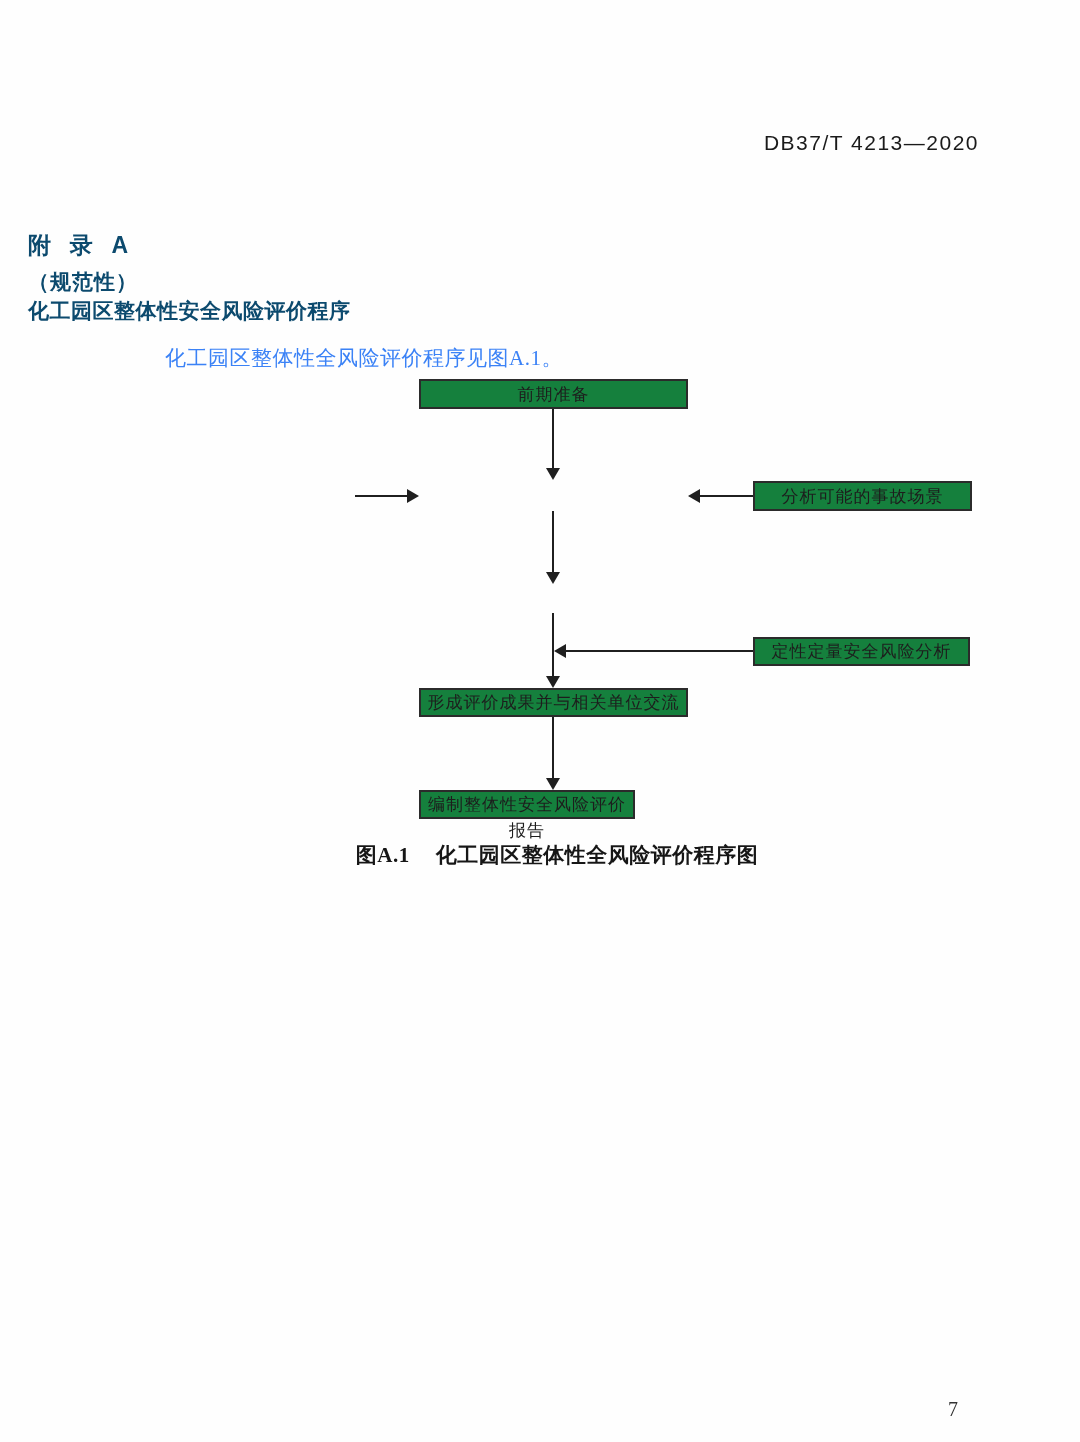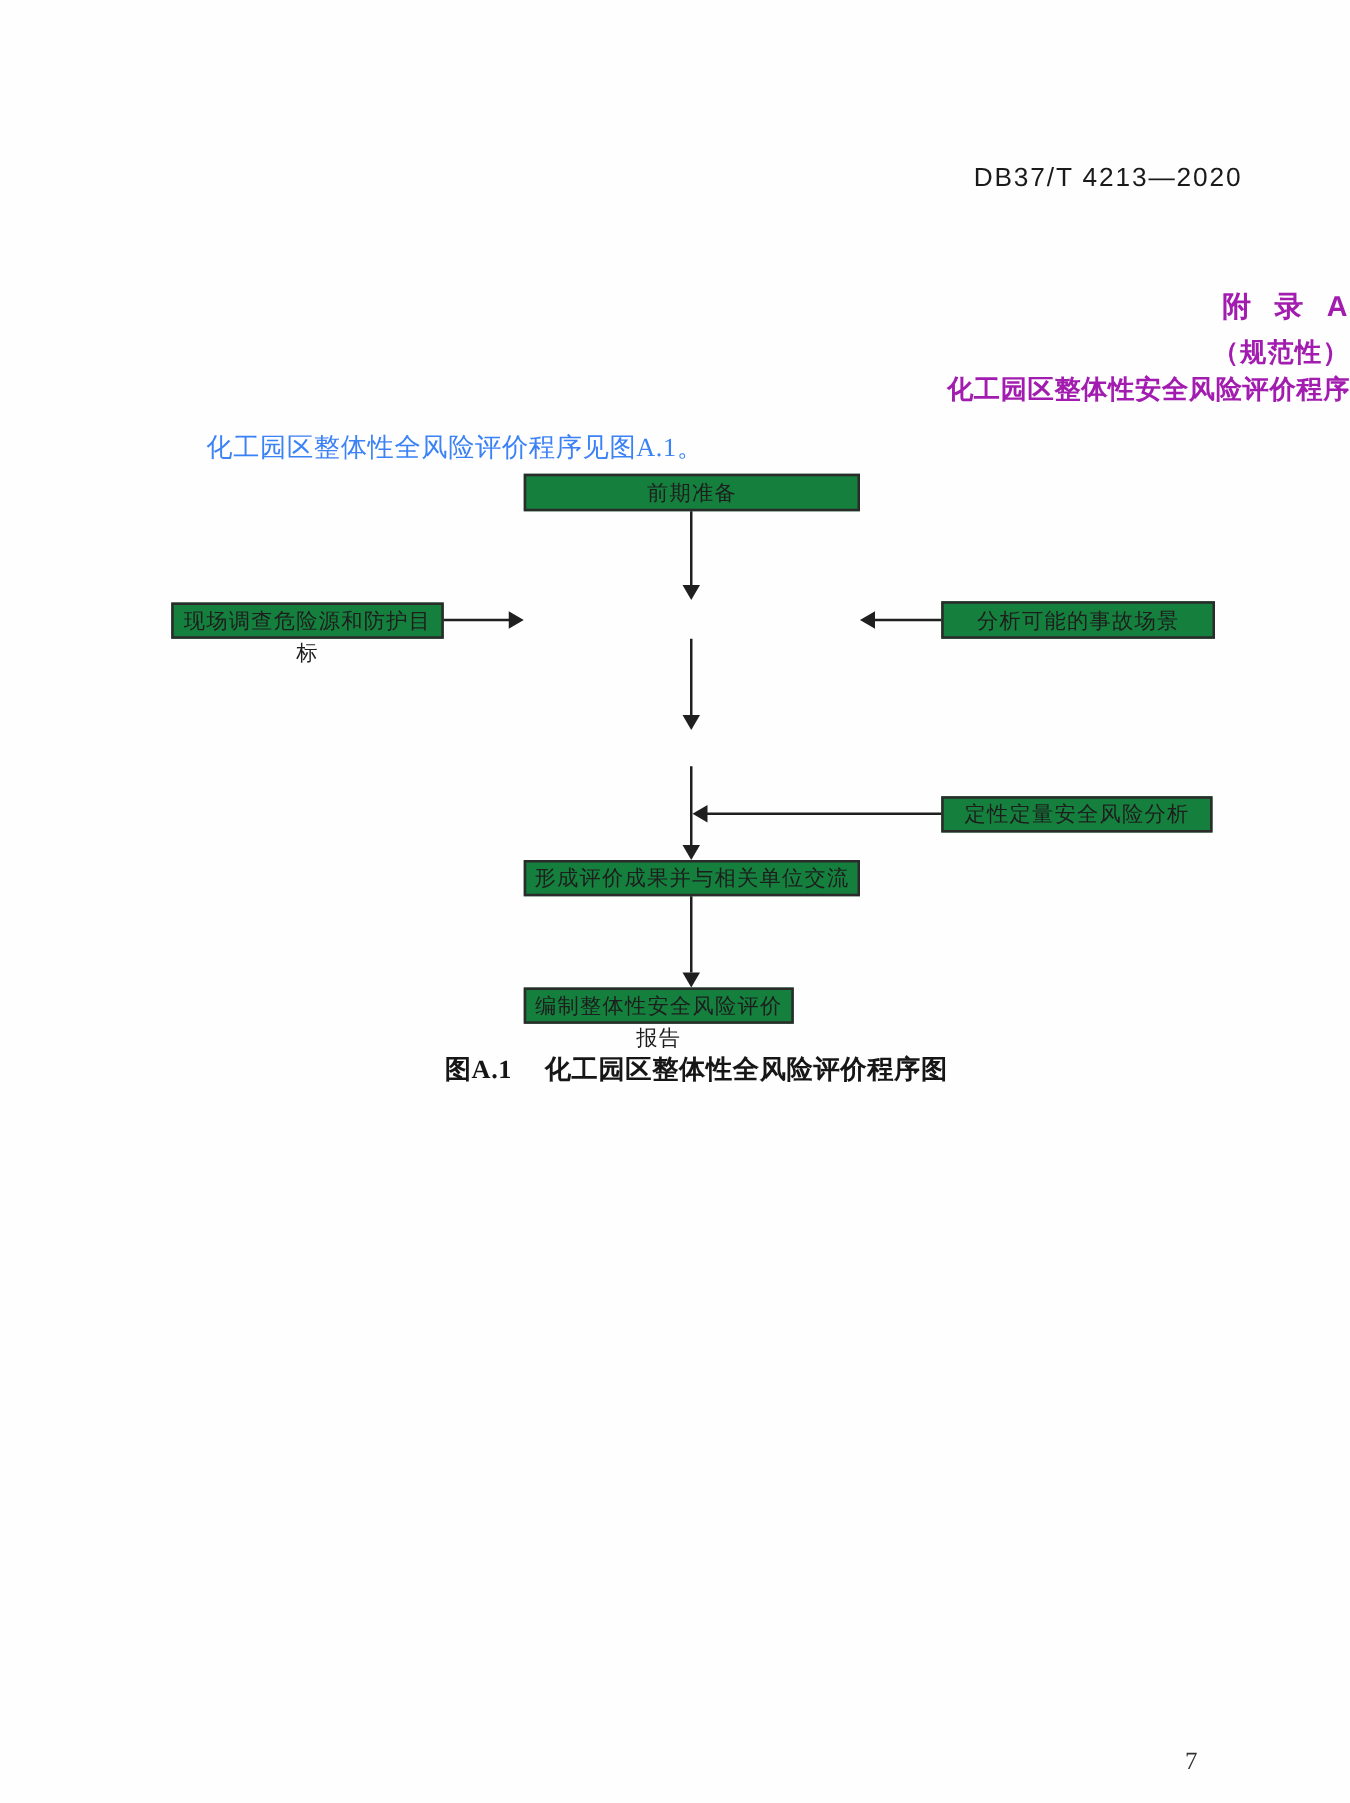--- a/index.html
+++ b/index.html
@@ -12,35 +12,35 @@
     width: 1080px;
     height: 1442px;
     background: #fefefe;
     font-family: "Liberation Serif", "DejaVu Serif", serif;
     color: #1c1c1c;
     overflow: hidden;
   }
   .std-code {
     position: absolute;
     top: 131px;
-    right: 86px;
+    right: 101px;
     font-family: "Liberation Sans", "DejaVu Sans", sans-serif;
     font-size: 21px;
     letter-spacing: 1.5px;
     color: #1a1a1a;
   }
   .title-block {
     position: absolute;
     left: 28px;
     right: 0;
     top: 230px;
-    text-align: right;
+    text-align: left;
     font-family: "Liberation Sans", "DejaVu Sans", sans-serif;
     font-weight: bold;
-    color: #a21caf;
+    color: #0c4a6e;
   }
   .title-appendix {
     font-size: 23px;
     white-space: pre;
     letter-spacing: 2px;
   }
   .title-normative {
     font-size: 21px;
     margin-top: 7px;
     letter-spacing: 1px;
@@ -151,21 +151,20 @@
     <div class="title-subtitle">化工园区整体性安全风险评价程序</div>
   </div>
 
   <div class="intro-paragraph">化工园区整体性全风险评价程序见图A.1。</div>
 
   <div class="flowchart">
 
     <div class="fc-box b-prep">前期准备</div>
 
 
-    <div class="fc-box b-survey">现场调查危险源和防护目标</div>
 
     <div class="fc-box b-scene">分析可能的事故场景</div>
 
 
     <div class="fc-box b-results">形成评价成果并与相关单位交流</div>
 
     <div class="fc-box b-qq">定性定量安全风险分析</div>
 
     <div class="fc-box b-report">编制整体性安全风险评价报告</div>
 

